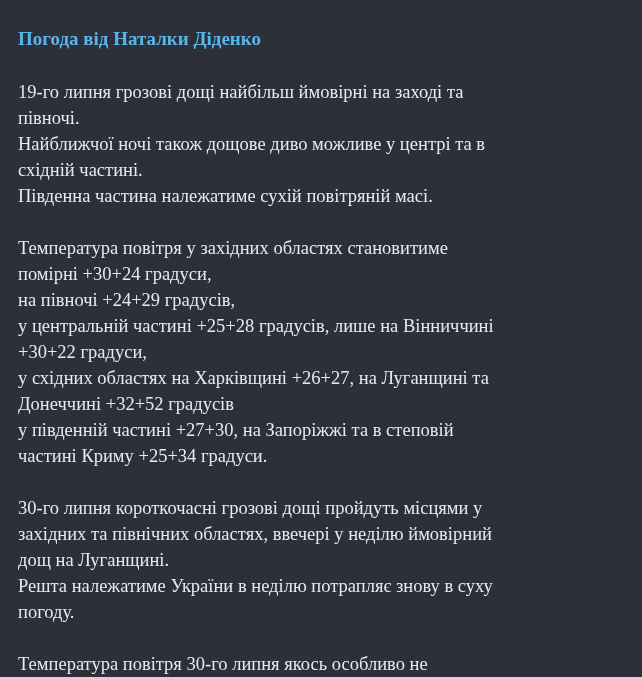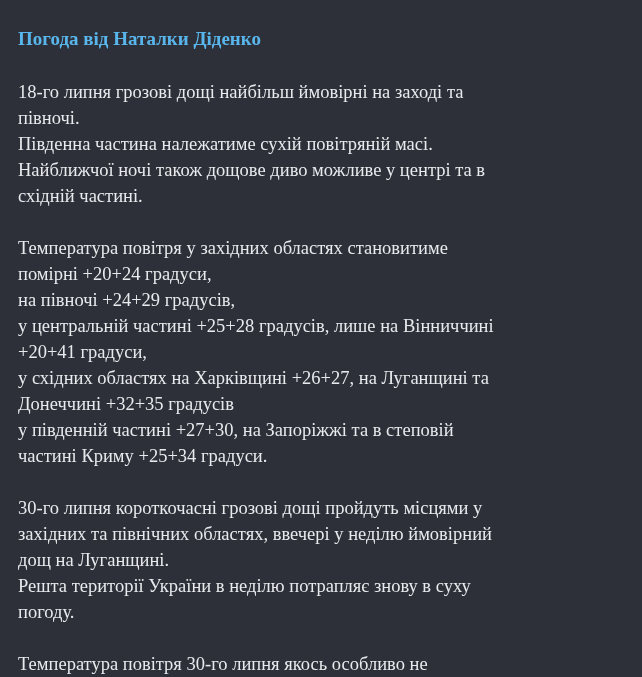--- a/index.html
+++ b/index.html
@@ -44,28 +44,28 @@
     height: 26px;
   }
 </style>
 </head>
 <body>
 
 <div class="post">
   <div class="post-title">Погода від Наталки Діденко</div>
   <div id="post-body">
       <div class="spacer"></div>
-      <p class="para">18-го липня грозові дощі найбільш ймовірні на заході та півночі.</p>
+      <p class="para">19-го липня грозові дощі найбільш ймовірні на заході та півночі.</p>
+      <p class="para">Найближчої ночі також дощове диво можливе у центрі та в східній частині.</p>
       <p class="para">Південна частина належатиме сухій повітряній масі.</p>
-      <p class="para">Найближчої ночі також дощове диво можливе у центрі та в східній частині.</p>
       <div class="spacer"></div>
-      <p class="para">Температура повітря у західних областях становитиме помірні +20+24 градуси,</p>
+      <p class="para">Температура повітря у західних областях становитиме помірні +30+24 градуси,</p>
       <p class="para">на півночі +24+29 градусів,</p>
-      <p class="para">у центральній частині +25+28 градусів, лише на Вінниччині +20+41 градуси,</p>
-      <p class="para">у східних областях на Харківщині +26+27, на Луганщині та Донеччині +32+35 градусів</p>
+      <p class="para">у центральній частині +25+28 градусів, лише на Вінниччині +30+22 градуси,</p>
+      <p class="para">у східних областях на Харківщині +26+27, на Луганщині та Донеччині +32+52 градусів</p>
       <p class="para">у південній частині +27+30, на Запоріжжі та в степовій частині Криму +25+34 градуси.</p>
       <div class="spacer"></div>
       <p class="para">30-го липня короткочасні грозові дощі пройдуть місцями у західних та північних областях, ввечері у неділю ймовірний дощ на Луганщині.</p>
-      <p class="para">Решта території України в неділю потрапляє знову в суху погоду.</p>
+      <p class="para">Решта належатиме України в неділю потрапляє знову в суху погоду.</p>
       <div class="spacer"></div>
       <p class="para">Температура повітря 30-го липня якось особливо не зміниться, порівняно із суботою.</p>
     </div>
 </div>
 
 </body></html>

